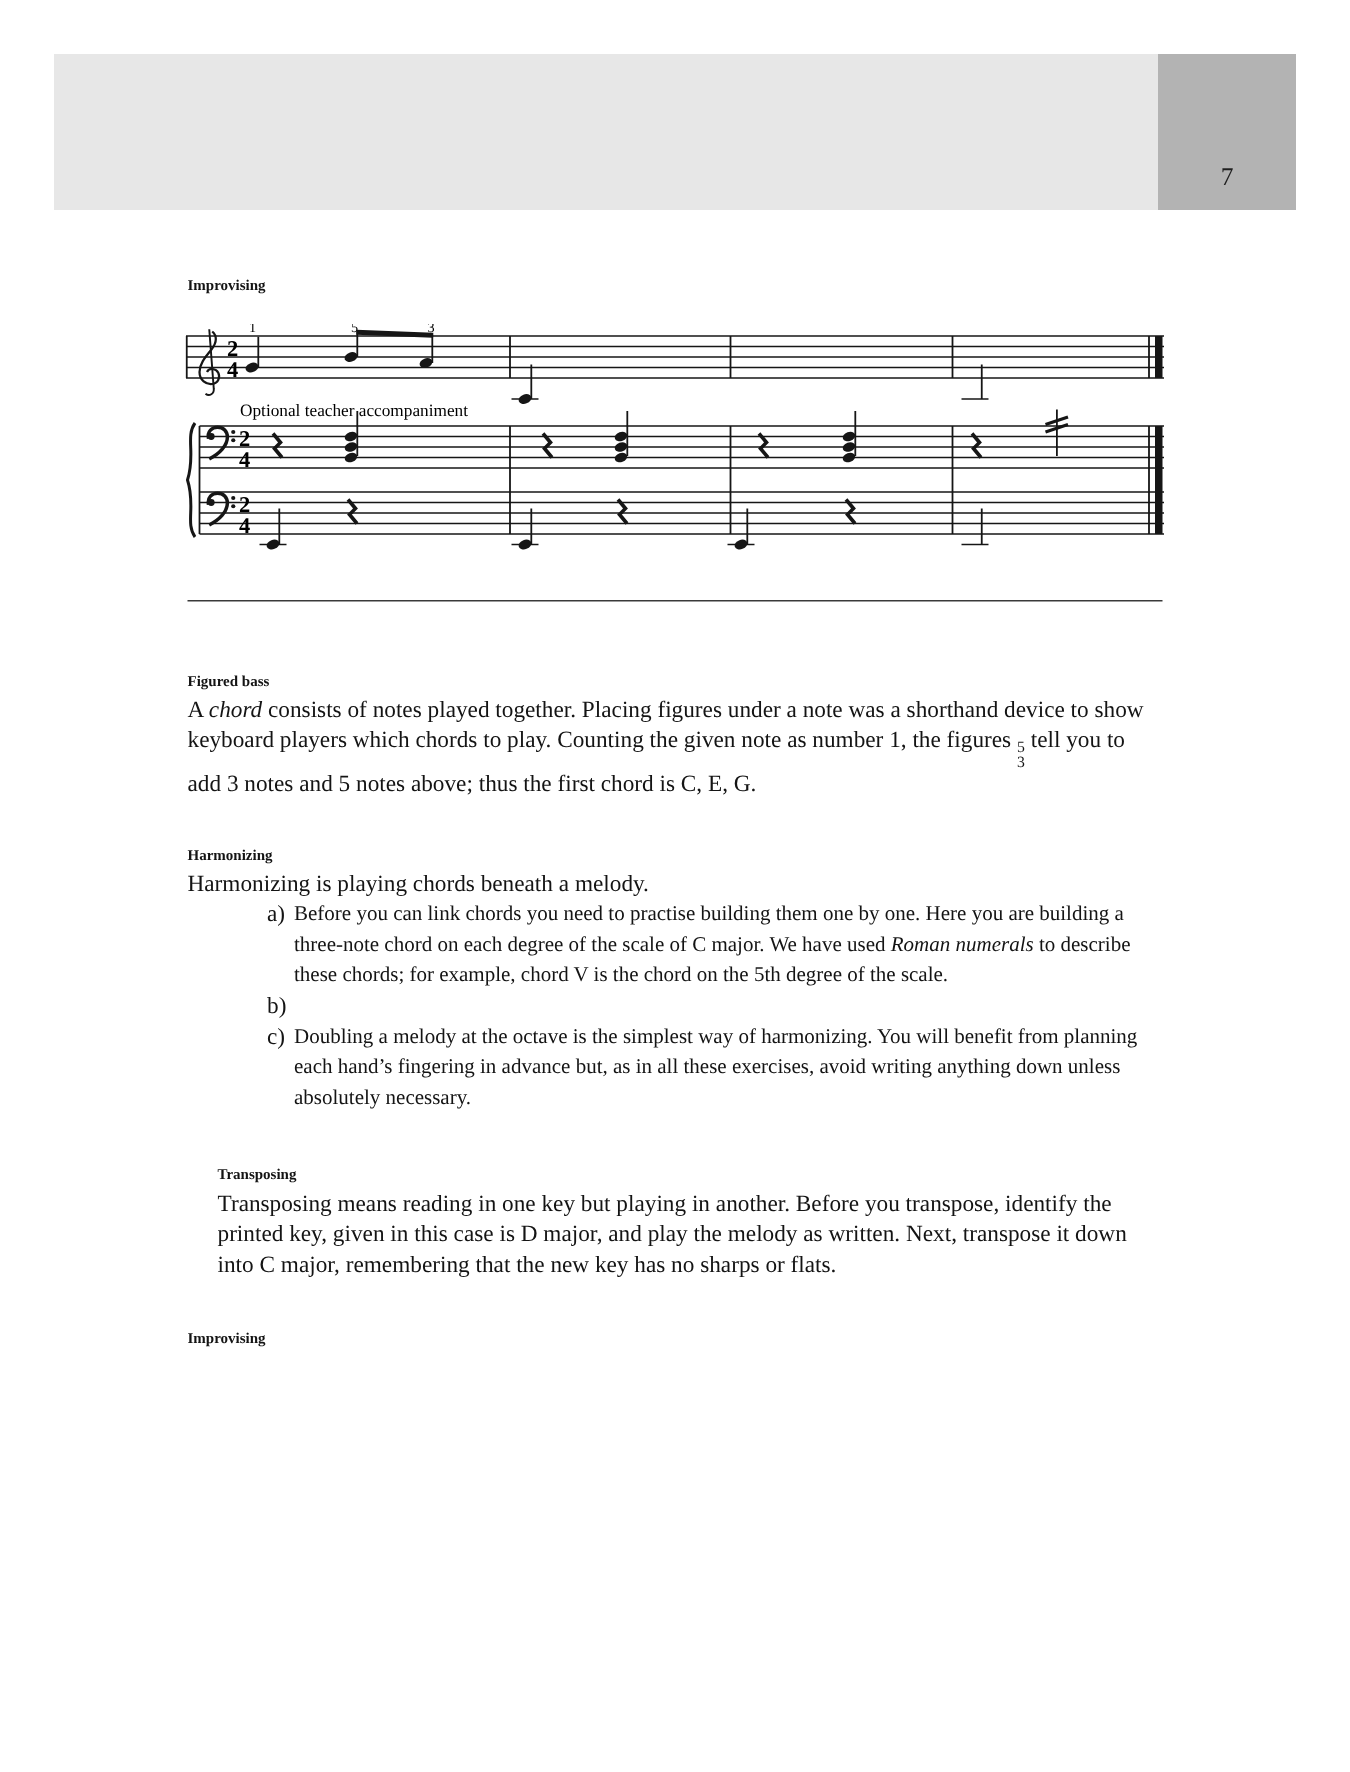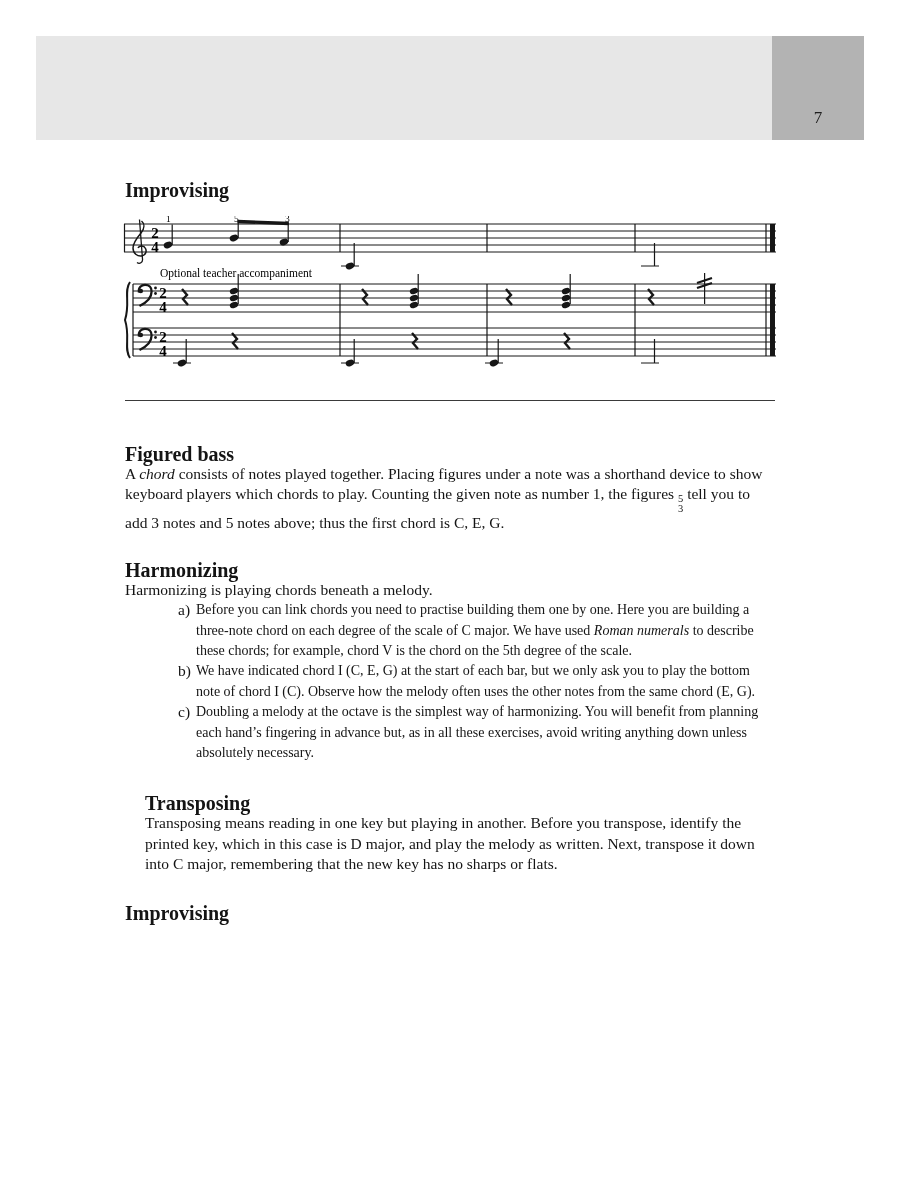--- a/index.html
+++ b/index.html
@@ -17,21 +17,21 @@
     background:#b3b3b3;
   }
   .page-num {
     position:absolute; left:0; top:72px; width:100%; text-align:center;
     font-size:17px; color:#1f1f1f;
   }
   .content {
     position:absolute; left:125px; top:181px; width:650px;
   }
   .sec-heading {
-    font-weight:700; font-size:20px; line-height:19px; margin:0;
+    font-weight:700; font-size:10px; line-height:19px; margin:0;
   }
   .sec-body {
     font-size:15.5px; line-height:20.4px; margin:0;
   }
   .mt-music { margin:16px 0 0 -3px; display:block; }
   .divider {
     border:none; border-top:1px solid #3a3a3a; margin:32px 0 0 0; width:650px;
   }
   .mt-a { margin-top:44px; }
   .mt-b { margin-top:29px; }
@@ -237,31 +237,30 @@
   <div class="mt-c">
     <p class="sec-heading">Harmonizing</p>
     <p class="sec-body">Harmonizing is playing chords beneath a melody.</p>
     <div class="list">
       <div class="list-item">
         <span class="list-label">a)</span>
         <span class="list-text"><span>Before you can link chords you need to practise building them one by one. Here you are building a three-note chord on each degree of the scale of C major. We have used </span><em>Roman numerals</em><span> to describe these chords; for example, chord V is the chord on the 5th degree of the scale.</span></span>
       </div>
       <div class="list-item">
         <span class="list-label">b)</span>
-        <span class="list-text"><span>We have indicated chord I (C, E, G) at the start of each bar, but we only ask you to play the bottom note of chord I (C). Observe how the melody often uses the other notes from the same chord (E, G).</span><em></em><span></span></span>
       </div>
       <div class="list-item">
         <span class="list-label">c)</span>
         <span class="list-text"><span>Doubling a melody at the octave is the simplest way of harmonizing. You will benefit from planning each hand’s fingering in advance but, as in all these exercises, avoid writing anything down unless absolutely necessary.</span><em></em><span></span></span>
       </div>
     </div>
   </div>
 
   <div class="mt-d">
     <p class="sec-heading">Transposing</p>
-    <p class="sec-body">Transposing means reading in one key but playing in another. Before you transpose, identify the printed key, which in this case is D major, and play the melody as written. Next, transpose it down into C major, remembering that the new key has no sharps or flats.</p>
+    <p class="sec-body">Transposing means reading in one key but playing in another. Before you transpose, identify the printed key, given in this case is D major, and play the melody as written. Next, transpose it down into C major, remembering that the new key has no sharps or flats.</p>
   </div>
 
   <div class="mt-e">
     <p class="sec-heading">Improvising</p>
   </div>
 
 </div>
 
 </body></html>

